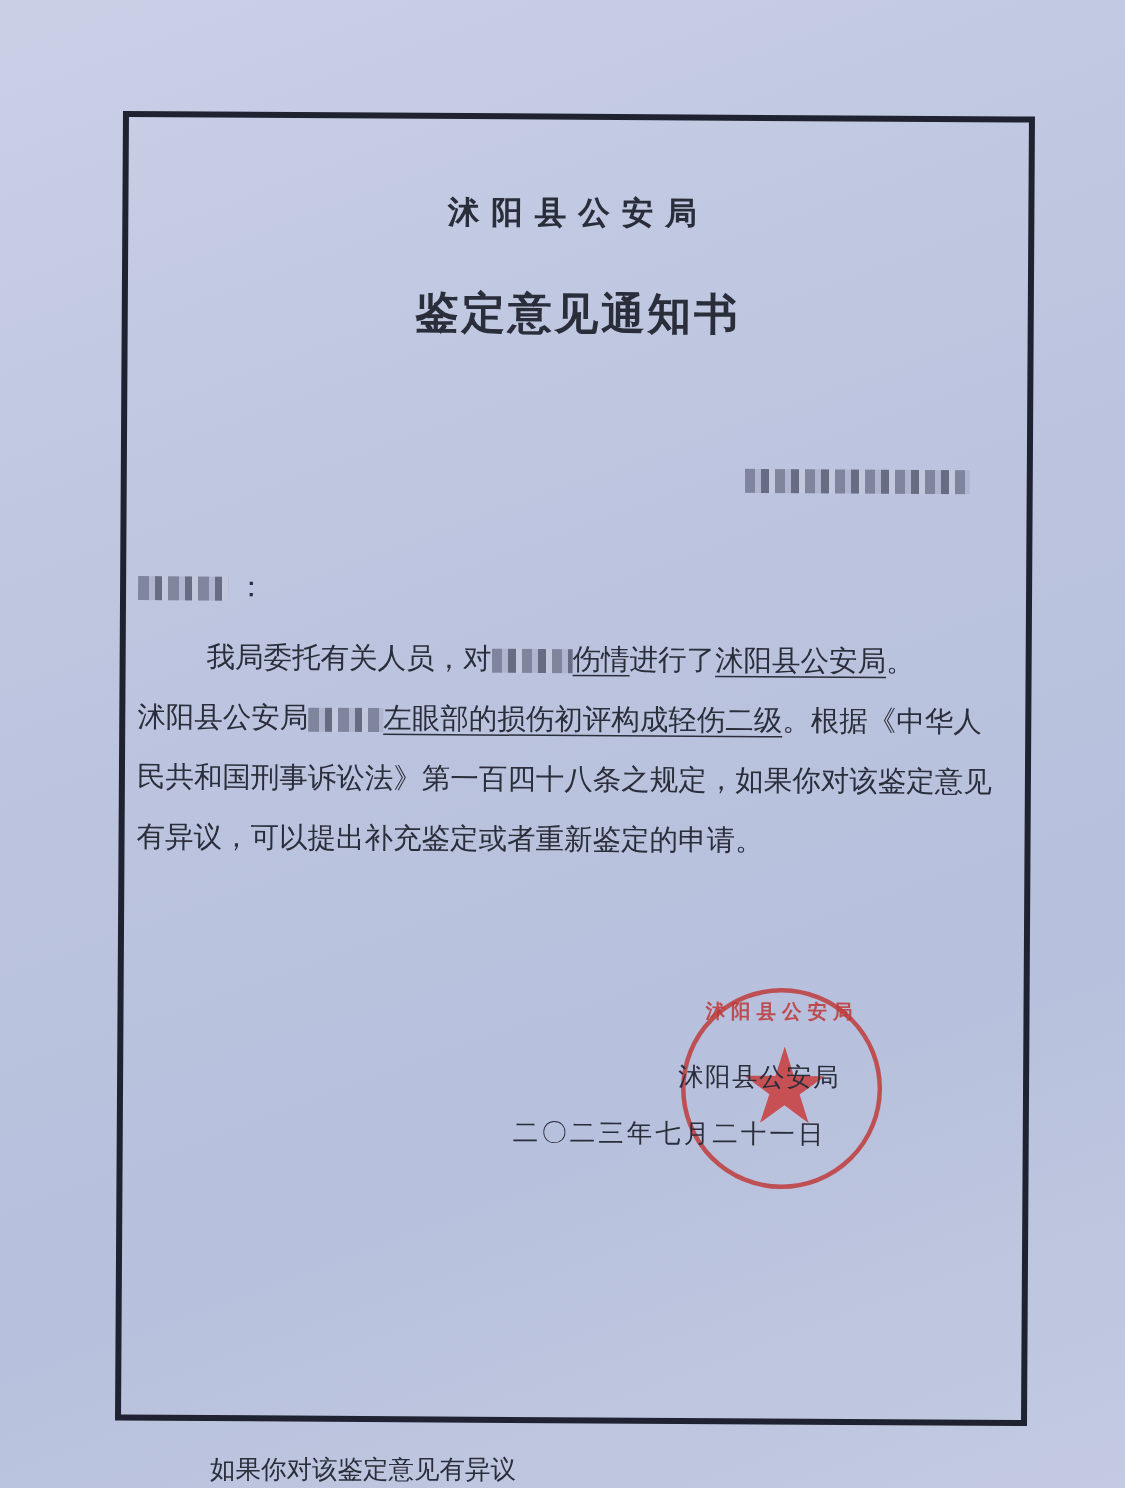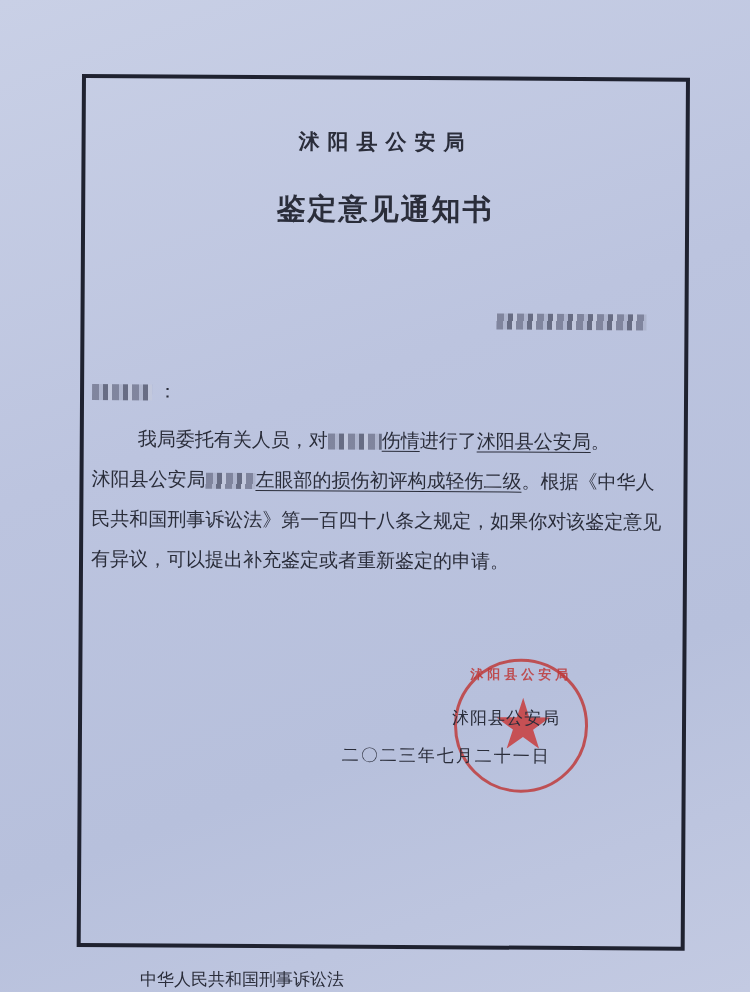--- a/index.html
+++ b/index.html
@@ -91,13 +91,13 @@
   </div>
 
   <div class="seal">
     <div class="seal-text">沭阳县公安局</div>
     <div class="seal-star"></div>
   </div>
   <div class="sign-agency">沭阳县公安局</div>
   <div class="date">二〇二三年七月二十一日</div>
 </div>
 
-<div class="footer">中华人民共和国刑事诉讼法</div>
+<div class="footer">如果你对该鉴定意见有异议</div>
 
 </body></html>

